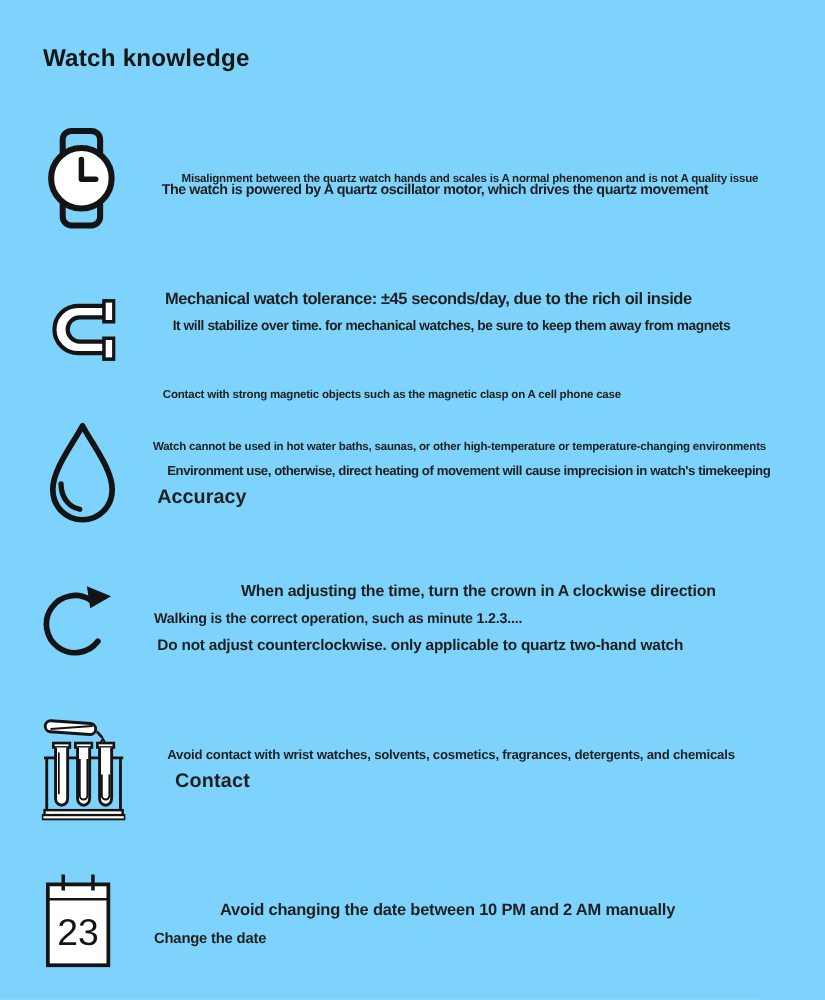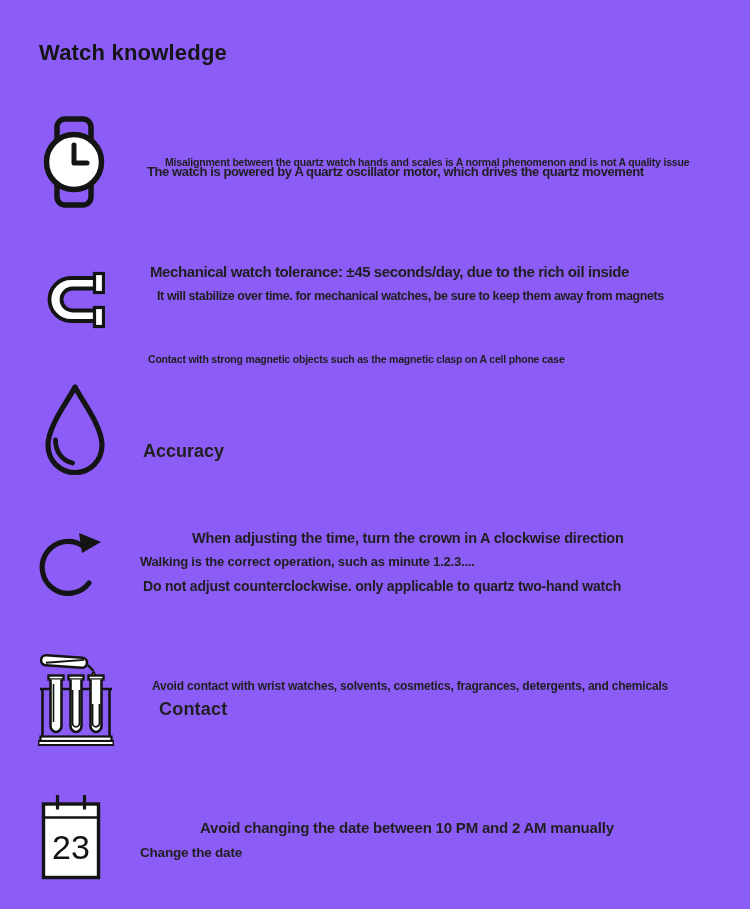--- a/index.html
+++ b/index.html
@@ -1,20 +1,20 @@
 <!DOCTYPE html>
 <html><head>
 <meta charset="utf-8">
 <style>
   html, body { margin: 0; padding: 0; background: #ffffff; }
   .canvas {
     position: relative;
     width: 750px;
     height: 909px;
-    background: #8b5cf6;
+    background: #7dd3fc;
     font-family: "Liberation Sans", sans-serif;
     overflow: hidden;
   }
   .title {
     position: absolute;
     left: 39px; top: 40px;
     margin: 0;
     font-size: 22px;
     font-weight: 700;
     color: #151515;
@@ -40,21 +40,21 @@
   .s1l2 { left: 147px; top: 164px; font-size: 13px;  letter-spacing: -0.4px; }
   
   .s2l1 { left: 150px; top: 263px; font-size: 15px;   letter-spacing: -0.4px; }
   .s2l2 { left: 157px; top: 289px; font-size: 12.5px; letter-spacing: -0.4px; }
   .s2l3 { left: 148px; top: 312px; font-size: 10.5px; letter-spacing: -0.2px; margin-top: 41px; }
   
   .s3l1 { left: 139px; top: 400px; font-size: 10.5px; letter-spacing: -0.2px; }
   .s3l2 { left: 152px; top: 421px; font-size: 12px;   letter-spacing: -0.4px; }
   .s3l3 { left: 143px; top: 441px; font-size: 18px;   letter-spacing: 0; text-align: right; }
   
-  .s4l1 { left: 192px; top: 530px; font-size: 14.5px; letter-spacing: -0.2px; }
+  .s4l1 { left: 219px; top: 530px; font-size: 14.5px; letter-spacing: -0.2px; }
   .s4l2 { left: 140px; top: 554px; font-size: 13px;   letter-spacing: -0.2px; text-align: right; }
   .s4l3 { left: 143px; top: 578px; font-size: 14px;   letter-spacing: -0.2px; }
   
   .s5l1 { left: 152px; top: 679px; font-size: 12px;   letter-spacing: -0.2px; }
   .s5l2 { left: 143px; top: 699px; font-size: 18px;   letter-spacing: 0.2px; margin-left: 16px; }
   
   .s6l1 { left: 200px; top: 819px; font-size: 15px;   letter-spacing: -0.2px; }
   .s6l2 { left: 140px; top: 845px; font-size: 13.5px; letter-spacing: -0.2px; }
 
   .cal-num {
@@ -83,20 +83,22 @@
     <rect x="49.5" y="39.5" width="9" height="19" fill="#ffffff" stroke="#141414" stroke-width="3.2"></rect>
   </svg>
   <div class="line s2l1">Mechanical watch tolerance: ±45 seconds/day, due to the rich oil inside</div>
   <div class="line s2l2">It will stabilize over time. for mechanical watches, be sure to keep them away from magnets</div>
   <div class="line s2l3">Contact with strong magnetic objects such as the magnetic clasp on A cell phone case</div>
 
   <svg class="icon icon-drop" viewBox="0 0 70 94">
     <path d="M35 4 C28 18 8 43 8 62 C8 77.5 19.8 89.5 35 89.5 C50.2 89.5 62 77.5 62 62 C62 43 42 18 35 4 Z" fill="none" stroke="#141414" stroke-width="5.2" stroke-linejoin="round"></path>
     <path d="M15.5 57 C15.5 68 21.5 77.5 32.5 80" fill="none" stroke="#141414" stroke-width="4.8" stroke-linecap="round"></path>
   </svg>
+  <div class="line s3l1">Watch cannot be used in hot water baths, saunas, or other high-temperature or temperature-changing environments</div>
+  <div class="line s3l2">Environment use, otherwise, direct heating of movement will cause imprecision in watch's timekeeping</div>
   <div class="line s3l3">Accuracy</div>
 
   <svg class="icon icon-rotate" viewBox="0 0 64 81">
     <path d="M44 22 A26 26 0 1 0 50 59" fill="none" stroke="#141414" stroke-width="5.2" stroke-linecap="round"></path>
     <polygon points="40,9 62,18 43,29" fill="#141414"></polygon>
   </svg>
   <div class="line s4l1">When adjusting the time, turn the crown in A clockwise direction</div>
   <div class="line s4l2">Walking is the correct operation, such as minute 1.2.3....</div>
   <div class="line s4l3">Do not adjust counterclockwise. only applicable to quartz two-hand watch</div>
 

